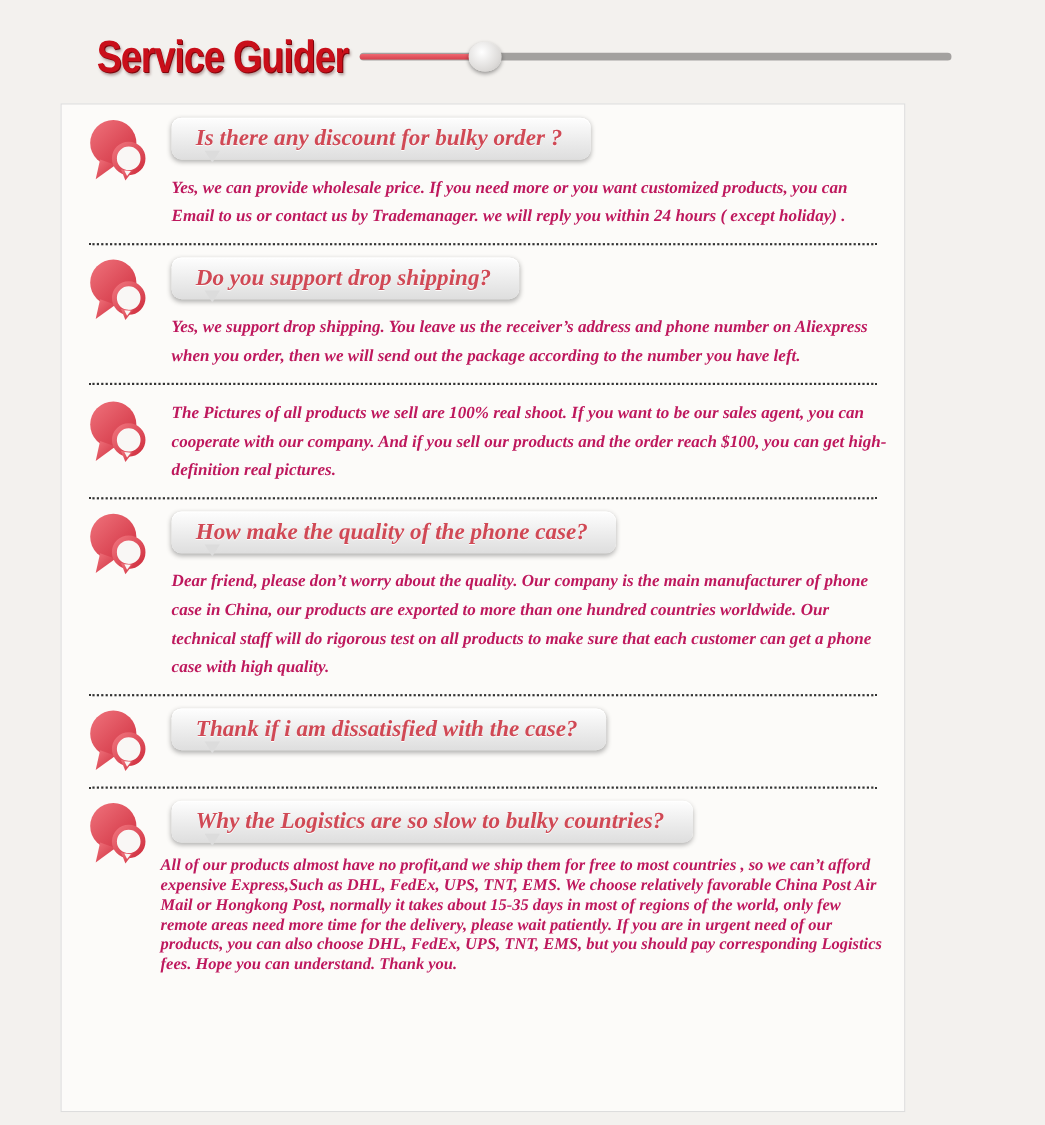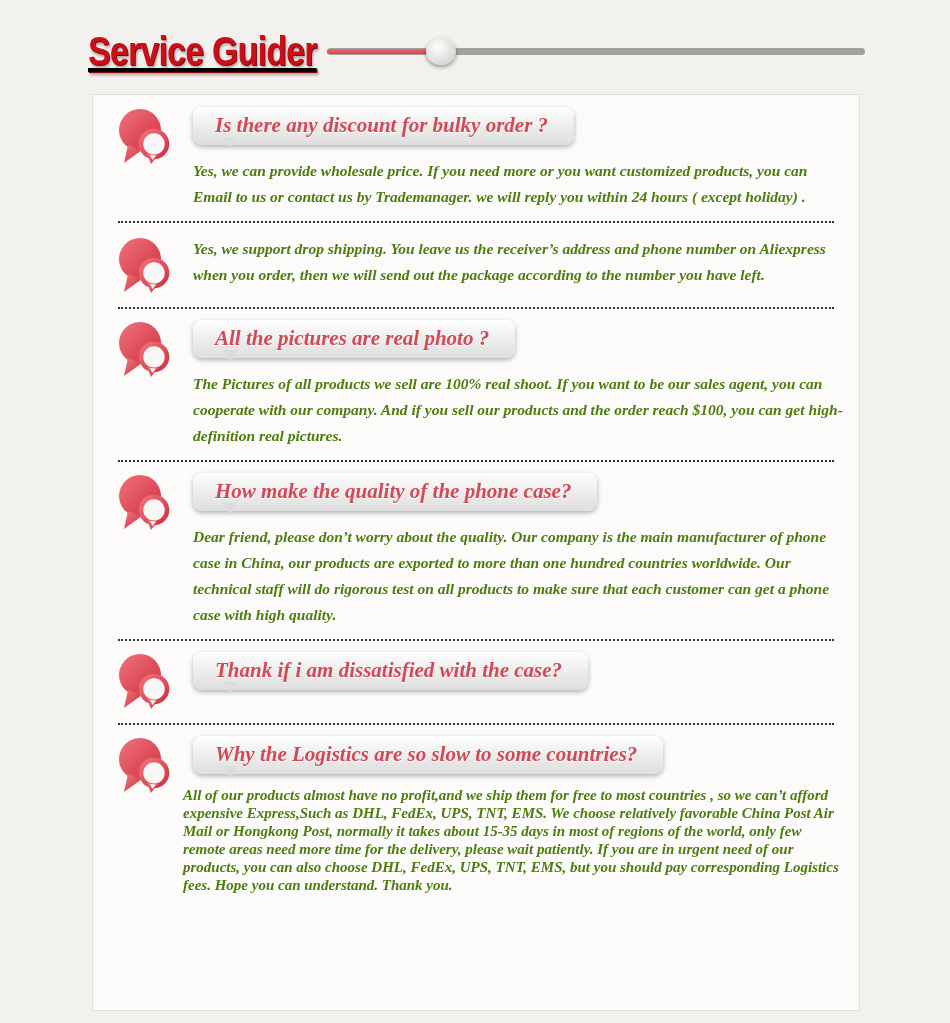--- a/index.html
+++ b/index.html
@@ -5,21 +5,21 @@
   html,body{margin:0;padding:0;}
   body{
     width:950px;height:1023px;
     background:#f3f1ee;
     font-family:"Liberation Serif", serif;
     overflow:hidden;
   }
   
   .header{
     display:flex;align-items:center;
-    margin:22px 85px 0 88px;height:58px;text-decoration:underline;
+    margin:22px 85px 0 88px;height:58px;
   }
   .title{
     font-family:"Liberation Sans", sans-serif;
     font-size:41px;font-weight:bold;
     color:#c90f1a;
     letter-spacing:-1px;
     transform:scaleX(.83);transform-origin:left center;
     text-shadow:1px 1px 0 #7e060d, 2px 3px 3px rgba(60,0,0,.35);
     white-space:nowrap;
   }
@@ -33,21 +33,21 @@
     background:linear-gradient(#ee6a73,#d8414d);border-radius:3px;
   }
   .slider-knob{
     position:absolute;top:2px;left:calc(21% - 14px);
     width:30px;height:27px;border-radius:50%;
     background:radial-gradient(circle at 40% 35%, #ffffff, #dddbd9 65%, #c2c0be);
     box-shadow:0 2px 4px rgba(0,0,0,.4);
   }
   
   .panel{
-    margin:14px 0 0 92px;
+    margin:14px 0 0 55px;
     width:768px;height:917px;
     box-sizing:border-box;
     background:#fcfbf9;
     border:1px solid #ddd;
     padding:12px 0 0 0;
     overflow:hidden;
   }
   
   .qa-block{position:relative;margin:0 14px 0 100px;min-height:60px;}
   .bubble-icon{position:absolute;left:-80px;top:0;width:62px;height:58px;}
@@ -63,21 +63,21 @@
     white-space:nowrap;
   }
   .question-pill::after{
     content:'';position:absolute;left:30px;bottom:-10px;
     border:7px solid transparent;border-top:11px solid #dcdcdc;
   }
   .answer{
     margin:13px 0 0 0;
     font-size:15.5px;line-height:26px;
     font-weight:bold;font-style:italic;
-    color:#4d7c0f;
+    color:#be185d;
     max-width:658px;
   }
   .answer.tight{
     margin:12px 0 0 -10px;
     font-size:15px;line-height:18px;
     max-width:672px;
   }
   .divider{
     margin:11px 25px;
     border-top:2px dotted #333;
@@ -118,33 +118,33 @@
   <div class="divider"></div>
 
   <div class="qa-block">
     <svg class="bubble-icon" viewBox="0 0 60 58">
       <circle cx="26" cy="23" r="21" fill="url(#g1)"></circle>
       <path d="M14 38 L10 56 L28 43 Z" fill="url(#g1)"></path>
       <circle cx="40" cy="37" r="13" fill="#f9f7f5" stroke="url(#g1)" stroke-width="4.5"></circle>
       <path d="M33 47 L37 57 L44 48 Z" fill="url(#g1)"></path>
       <path d="M36 48 L38.5 53 L42 48.5 Z" fill="#f9f7f5"></path>
     </svg>
+    <span class="question-pill"><span>Do you support drop shipping?</span></span>
     <p class="answer">Yes, we support drop shipping. You leave us the receiver’s address and phone number on Aliexpress when you order, then we will send out the package according to the number you have left.</p>
   </div>
   <div class="divider"></div>
 
   <div class="qa-block">
     <svg class="bubble-icon" viewBox="0 0 60 58">
       <circle cx="26" cy="23" r="21" fill="url(#g1)"></circle>
       <path d="M14 38 L10 56 L28 43 Z" fill="url(#g1)"></path>
       <circle cx="40" cy="37" r="13" fill="#f9f7f5" stroke="url(#g1)" stroke-width="4.5"></circle>
       <path d="M33 47 L37 57 L44 48 Z" fill="url(#g1)"></path>
       <path d="M36 48 L38.5 53 L42 48.5 Z" fill="#f9f7f5"></path>
     </svg>
-    <span class="question-pill"><span>All the pictures are real photo ?</span></span>
     <p class="answer">The Pictures of all products we sell are 100% real shoot. If you want to be our sales agent, you can cooperate with our company. And if you sell our products and the order reach $100, you can get high-definition real pictures.</p>
   </div>
   <div class="divider"></div>
 
   <div class="qa-block">
     <svg class="bubble-icon" viewBox="0 0 60 58">
       <circle cx="26" cy="23" r="21" fill="url(#g1)"></circle>
       <path d="M14 38 L10 56 L28 43 Z" fill="url(#g1)"></path>
       <circle cx="40" cy="37" r="13" fill="#f9f7f5" stroke="url(#g1)" stroke-width="4.5"></circle>
       <path d="M33 47 L37 57 L44 48 Z" fill="url(#g1)"></path>
@@ -168,17 +168,17 @@
   <div class="divider"></div>
 
   <div class="qa-block">
     <svg class="bubble-icon" viewBox="0 0 60 58">
       <circle cx="26" cy="23" r="21" fill="url(#g1)"></circle>
       <path d="M14 38 L10 56 L28 43 Z" fill="url(#g1)"></path>
       <circle cx="40" cy="37" r="13" fill="#f9f7f5" stroke="url(#g1)" stroke-width="4.5"></circle>
       <path d="M33 47 L37 57 L44 48 Z" fill="url(#g1)"></path>
       <path d="M36 48 L38.5 53 L42 48.5 Z" fill="#f9f7f5"></path>
     </svg>
-    <span class="question-pill"><span>Why the Logistics are so slow to some countries?</span></span>
+    <span class="question-pill"><span>Why the Logistics are so slow to bulky countries?</span></span>
     <p class="answer tight">All of our products almost have no profit,and we ship them for free to most countries , so we can’t afford expensive Express,Such as DHL, FedEx, UPS, TNT, EMS. We choose relatively favorable China Post Air Mail or Hongkong Post, normally it takes about 15-35 days in most of regions of the world, only few remote areas need more time for the delivery, please wait patiently. If you are in urgent need of our products, you can also choose DHL, FedEx, UPS, TNT, EMS, but you should pay corresponding Logistics fees. Hope you can understand. Thank you.</p>
   </div>
 
 </div>
 
 </body></html>

